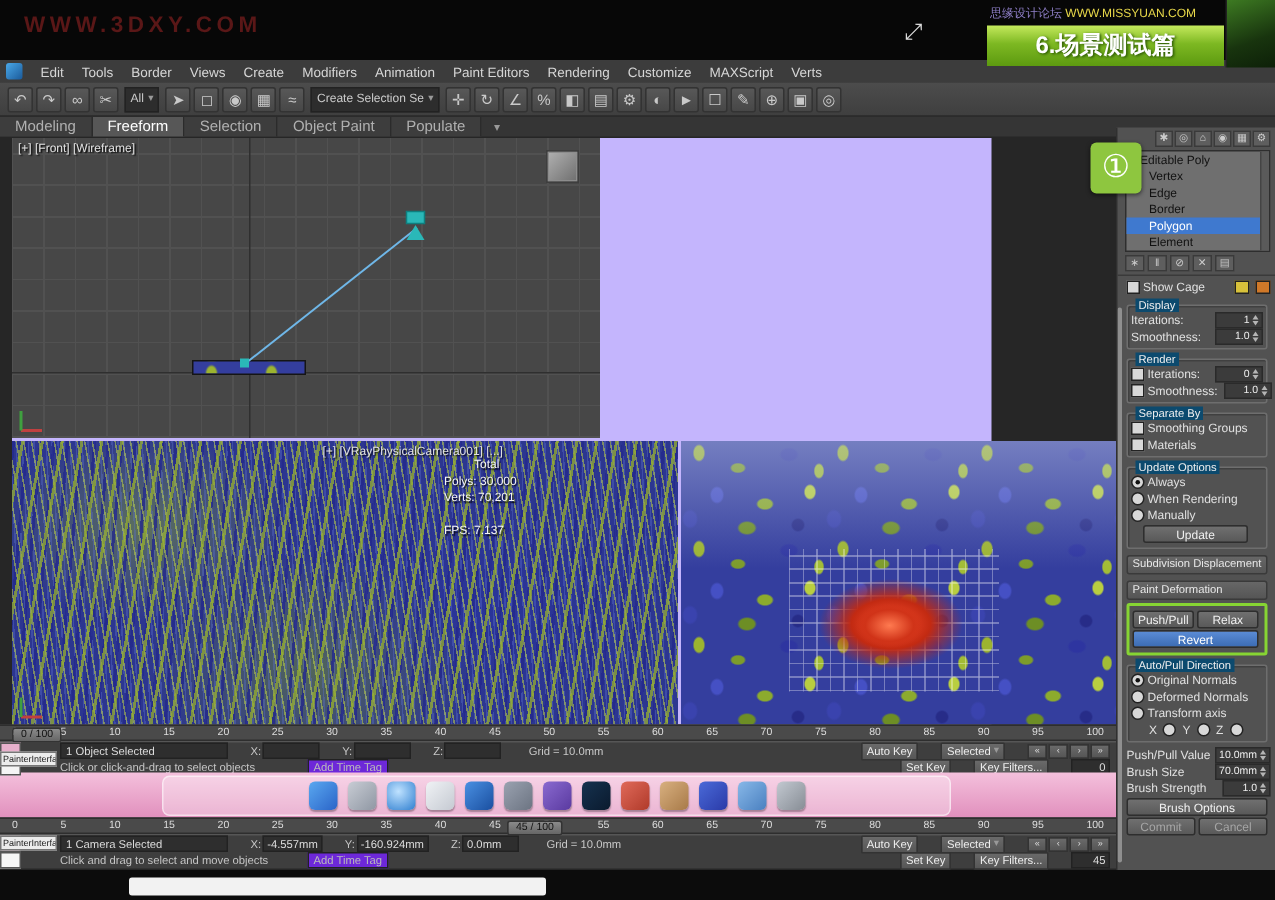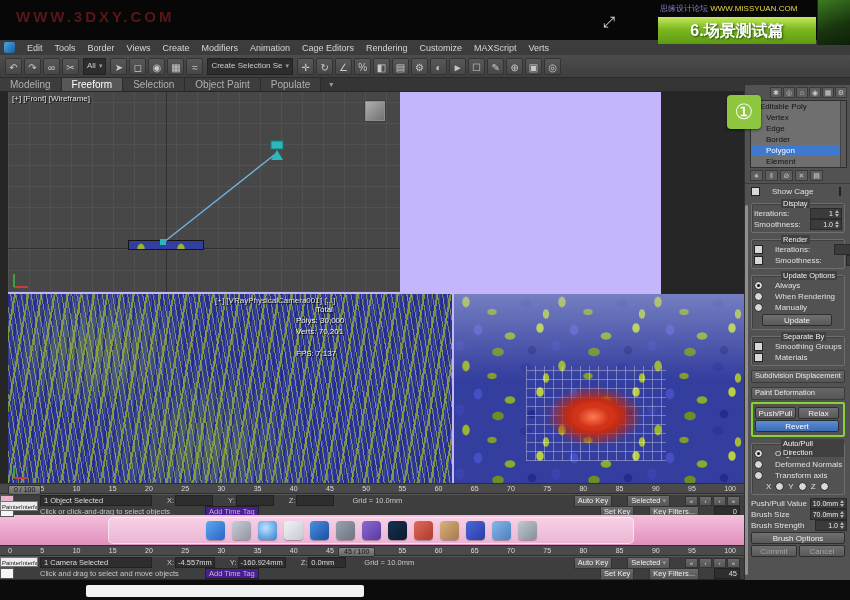--- a/index.html
+++ b/index.html
@@ -112,37 +112,37 @@
   .stack-row{font-size:8px;color:#111;padding:0 8px 0 4px;height:11px;line-height:11px;white-space:nowrap;overflow:hidden;}
   .stack-row .arrow{font-size:6px;color:#222;margin-right:2px;}
   .stack-row.sub{padding-left:15px;}
   .stack-row.selected{background:#3f79cf;color:#fff;}
   .stack-scroll{position:absolute;right:0;top:0;width:5px;height:100%;background:#5a5a5a;border-left:1px solid #444;}
   .stack-tools{display:flex;gap:2px;padding:1px 3px 2px 5px;border-bottom:1px solid #3a3a3a;}
   .stack-tool{width:13px;height:11px;background:#5e5e5e;border:1px solid #3a3a3a;color:#ccc;font-size:7px;
       line-height:10px;text-align:center;box-sizing:border-box;}
   .params{padding:2px 3px 0 6px;}
   .prow{display:flex;align-items:center;justify-content:space-between;height:11px;}
-  .prow.left{justify-content:flex-start;gap:12px;}
+  .prow.left{justify-content:flex-start;gap:2px;}
   .plabel{font-size:8px;color:#e0e0e0;white-space:nowrap;}
   .spin{display:flex;align-items:center;height:9px;background:#3b3b3b;border:1px solid #2a2a2a;color:#eee;
       font-size:7px;padding:0 2px;min-width:26px;justify-content:flex-end;gap:2px;}
   .spin-arrows{display:flex;flex-direction:column;gap:1px;}
   .spin-arrows i{display:block;width:0;height:0;border-left:2px solid transparent;border-right:2px solid transparent;}
   .spin-arrows .up{border-bottom:3px solid #b5b5b5;}
   .spin-arrows .down{border-top:3px solid #b5b5b5;}
   .cb{width:7px;height:7px;background:#d8d8d8;border:1px solid #222;display:inline-block;flex:0 0 auto;}
   .rb{width:7px;height:7px;border-radius:50%;background:#d8d8d8;border:1px solid #222;display:inline-block;
       position:relative;flex:0 0 auto;}
   .rb.on::after{content:"";position:absolute;left:2px;top:2px;width:3px;height:3px;border-radius:50%;background:#111;}
   .swatch{width:8px;height:7px;display:inline-block;border:1px solid #222;margin-left:2px;}
   .sw1{background:#d8c23a;} .sw2{background:#d07828;}
   .pgroup{border:1px solid #6e6e6e;border-radius:2px;margin:6px 2px 3px 0;padding:4px 2px 2px;position:relative;
       box-shadow:inset 1px 1px 0 rgba(0,0,0,.22);}
-  .pgroup-title{position:absolute;top:-5px;left:5px;background:#404040;padding:0 2px;font-size:7.5px;color:#efefef;margin-left:24px;}
+  .pgroup-title{position:absolute;top:-5px;left:5px;background:#0c4a6e;padding:0 2px;font-size:7.5px;color:#efefef;}
   .btn{display:block;background:linear-gradient(#707070,#595959);border:1px solid #2e2e2e;border-radius:2px;
       color:#f0f0f0;font-size:8px;text-align:center;height:12px;line-height:11px;box-sizing:border-box;}
   .btn.blue{background:linear-gradient(#5b8cd6,#3c6cb4);color:#fff;}
   .btn.dim{color:#a5a5a5;}
   .btn-row{display:flex;gap:2px;margin:1px 2px 1px 0;}
   .btn-row .btn{flex:1;}
   .paint-highlight{border:2px solid #86d433;border-radius:2px;padding:2px;margin:2px 2px 2px 0;}
   .rollout-bar{background:linear-gradient(#676767,#555);border:1px solid #3a3a3a;border-radius:2px;
       margin:4px 2px 2px 0;padding:0 3px;height:11px;line-height:10px;font-size:7.5px;color:#e8e8e8;white-space:nowrap;overflow:hidden;}
 
@@ -162,21 +162,21 @@
   #status1{top:494px;} #status2{top:556px;}
   .status-line{display:flex;align-items:center;height:11px;gap:15px;padding:0 4px 0 40px;}
   .sel-box{background:#2e2e2e;border:1px solid #222;color:#ddd;padding:0 3px;height:9px;line-height:9px;
       min-width:104px;white-space:nowrap;}
   .prompt{white-space:nowrap;color:#c5c5c5;min-width:150px;}
   .coord{display:flex;align-items:center;gap:1px;}
   .coord-label{color:#c8c8c8;}
   .coord-field{background:#2e2e2e;border:1px solid #222;min-width:32px;height:9px;line-height:9px;
       padding:0 2px;color:#ddd;white-space:nowrap;}
   .grid-label{color:#c8c8c8;margin-left:3px;white-space:nowrap;}
-  .ttag{background:#4c1d95;border:1px solid #222;padding:0 3px;height:9px;line-height:9px;color:#bbb;white-space:nowrap;}
+  .ttag{background:#6d28d9;border:1px solid #222;padding:0 3px;height:9px;line-height:9px;color:#bbb;white-space:nowrap;}
   .skey{background:linear-gradient(#6a6a6a,#565656);border:1px solid #333;padding:0 3px;height:10px;line-height:9px;
       color:#eee;white-space:nowrap;border-radius:1px;display:flex;align-items:center;gap:2px;}
   .spacer{flex:1;}
   .transport{display:flex;gap:1px;}
   .tr-btn{width:13px;height:10px;background:linear-gradient(#6a6a6a,#555);border:1px solid #333;color:#ddd;
       font-size:6px;line-height:9px;text-align:center;box-sizing:border-box;}
   .frame-field{min-width:20px;text-align:right;}
   .mini-listener{position:absolute;left:0;top:0;width:14px;height:22px;z-index:4;}
   .ml-pink{height:11px;background:#e8b0cc;border:1px solid #555;box-sizing:border-box;}
   .ml-white{height:11px;background:#f5f5f5;border:1px solid #555;box-sizing:border-box;}
@@ -230,21 +230,21 @@
   <div class="menubar">
     <div class="app-icon"></div>
     <div class="menus">
         <span class="menu-item">Edit</span>
         <span class="menu-item">Tools</span>
         <span class="menu-item">Border</span>
         <span class="menu-item">Views</span>
         <span class="menu-item">Create</span>
         <span class="menu-item">Modifiers</span>
         <span class="menu-item">Animation</span>
-        <span class="menu-item">Cage Editors</span>
+        <span class="menu-item">Paint Editors</span>
         <span class="menu-item">Rendering</span>
         <span class="menu-item">Customize</span>
         <span class="menu-item">MAXScript</span>
         <span class="menu-item">Verts</span>
       </div>
   </div>
 
   <div class="toolbar">
     <div class="tb-group">
         <span class="tb-icon">↶</span>
@@ -427,47 +427,47 @@
             <span>1.0</span>
             <span class="spin-arrows">
                 <i class="up"></i>
                 <i class="down"></i>
               </span>
           </span>
         </div>
       </div>
 
       <div class="pgroup">
+        <span class="pgroup-title">Separate By</span>
+        <div class="prow left">
+          <span class="cb"></span>
+          <span class="plabel">Smoothing Groups</span>
+        </div>
+        <div class="prow left">
+          <span class="cb"></span>
+          <span class="plabel">Materials</span>
+        </div>
+      </div>
+
+      <div class="pgroup">
         <span class="pgroup-title">Update Options</span>
         <div class="prow left">
           <span class="rb on"></span>
           <span class="plabel">Always</span>
         </div>
         <div class="prow left">
           <span class="rb"></span>
           <span class="plabel">When Rendering</span>
         </div>
         <div class="prow left">
           <span class="rb"></span>
           <span class="plabel">Manually</span>
         </div>
         <div class="btn-row" style="padding:0 8px;">
           <span class="btn">Update</span>
-        </div>
-      </div>
-
-      <div class="pgroup">
-        <span class="pgroup-title">Separate By</span>
-        <div class="prow left">
-          <span class="cb"></span>
-          <span class="plabel">Smoothing Groups</span>
-        </div>
-        <div class="prow left">
-          <span class="cb"></span>
-          <span class="plabel">Materials</span>
         </div>
       </div>
 
       <div class="rollout-bar">Subdivision Displacement</div>
       <div class="rollout-bar">Paint Deformation</div>
 
       <div class="paint-highlight">
         <div class="btn-row">
           <span class="btn">Push/Pull</span>
           <span class="btn">Relax</span>

